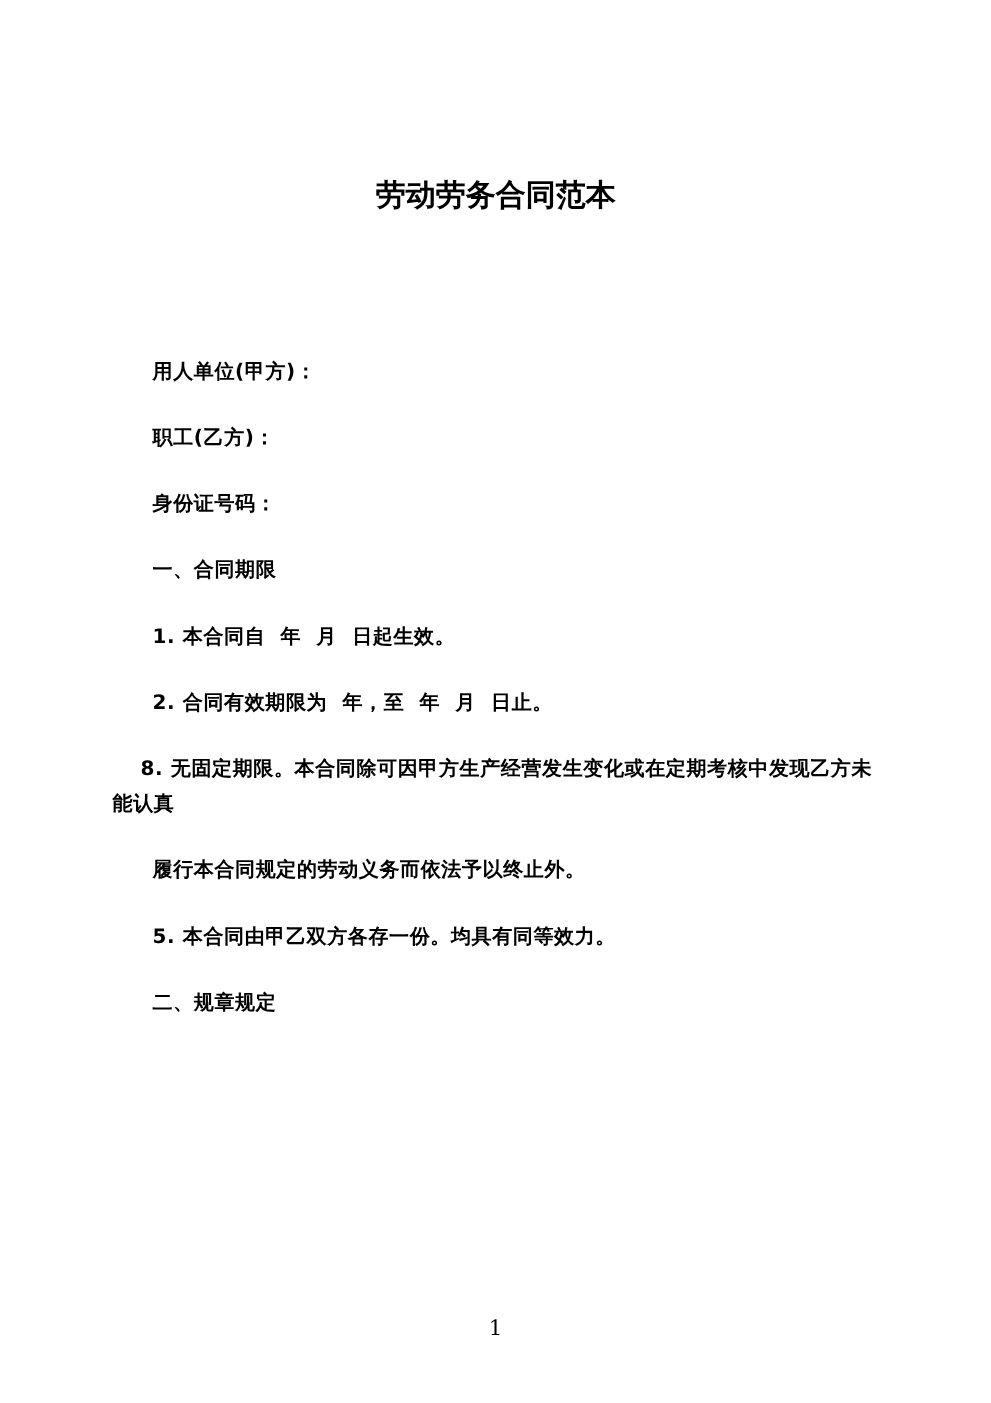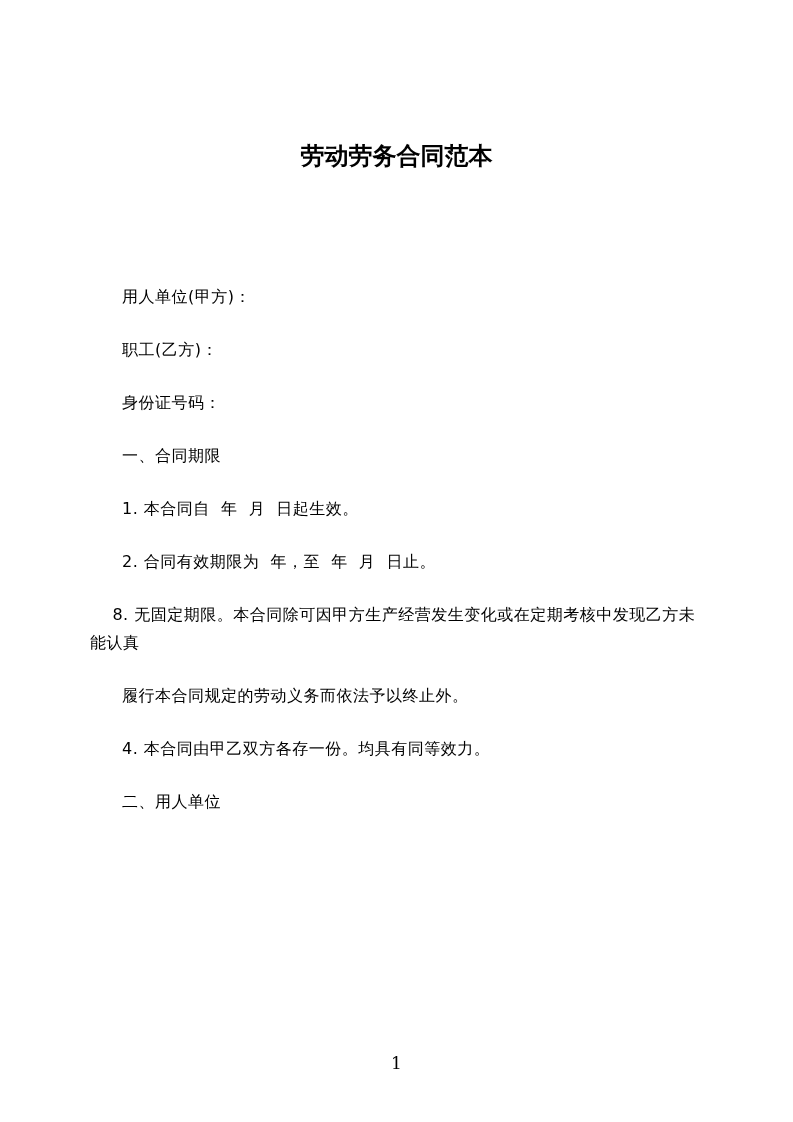--- a/index.html
+++ b/index.html
@@ -28,21 +28,21 @@
     font-size: 24px;
     line-height: 34px;
     font-weight: 700;
     text-align: center;
     white-space: pre-wrap;
   }
   .para {
     margin: 0 0 25px 0;
     font-size: 16px;
     line-height: 28px;
-    font-weight: 400;
+    font-weight: 700;
     letter-spacing: 0.5px;
     white-space: pre-wrap;
     text-align: left;
   }
   .indent { text-indent: 2em; }
   .indent-sm { text-indent: 1.4em; }
   .page-number {
     position: absolute;
     top: 1049px;
     left: 0;
@@ -74,21 +74,21 @@
 
     <p class="para indent">1. 本合同自  年  月  日起生效。</p>
 
     <p class="para indent">2. 合同有效期限为  年，至  年  月  日止。</p>
 
     <p class="para indent-sm">8. 无固定期限。本合同除可因甲方生产经营发生变化或在定期考核中发现乙方未
 能认真</p>
 
     <p class="para indent">履行本合同规定的劳动义务而依法予以终止外。</p>
 
-    <p class="para indent">4. 本合同由甲乙双方各存一份。均具有同等效力。</p>
+    <p class="para indent">5. 本合同由甲乙双方各存一份。均具有同等效力。</p>
 
-    <p class="para indent">二、用人单位</p>
+    <p class="para indent">二、规章规定</p>
 
 
   </div>
 
   <div class="page-number">1</div>
 </div>
 
 </body></html>

